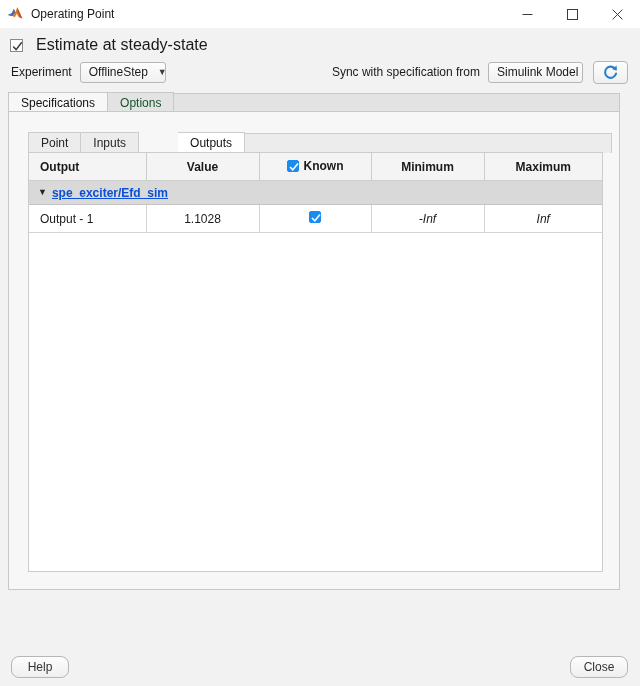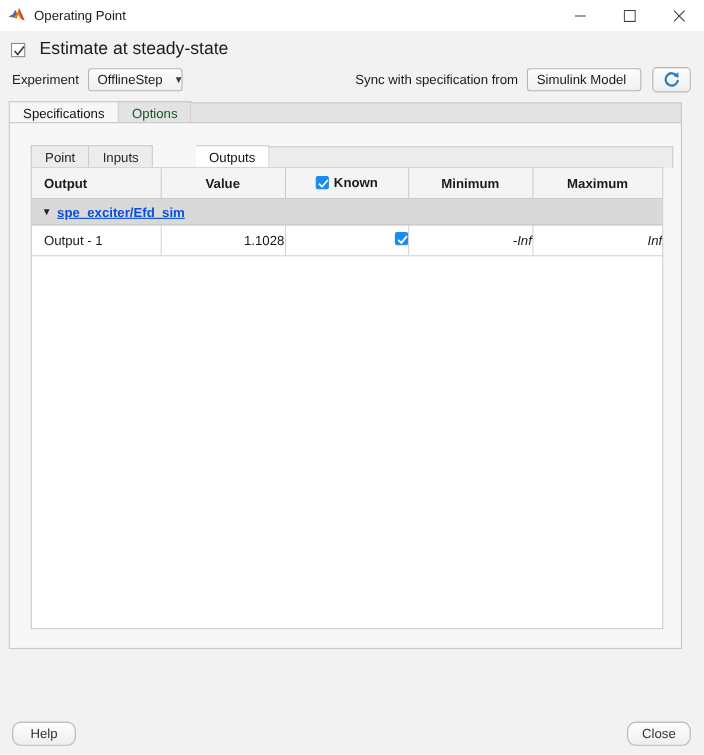--- a/index.html
+++ b/index.html
@@ -124,21 +124,21 @@
     display: flex;
     align-items: center;
     height: 24px;
   }
   .sync-row .lbl {
     font-size: 12px;
     color: #1a1a1a;
     margin-right: 8px;
     white-space: nowrap;
   }
-  #sync-combo { width: 104px; gap: 20px; }
+  #sync-combo { width: 95px; gap: 20px; }
   .refresh-btn {
     margin-left: 10px;
     width: 35px; height: 23px;
     box-sizing: border-box;
     border: 1px solid #b6b6b6;
     border-radius: 4px;
     background: linear-gradient(#fdfdfd, #efefef);
     display: flex;
     align-items: center;
     justify-content: center;
@@ -310,21 +310,21 @@
     cursor: pointer;
     white-space: nowrap;
   }
 
   tr.data-row td {
     height: 27px;
     background: #ffffff;
     border-right: 1px solid #d4d4d4;
     border-bottom: 1px solid #d4d4d4;
     padding: 0;
-    text-align: right;
+    text-align: center;
     font-size: 12px;
     color: #1a1a1a;
     white-space: nowrap;
   }
   tr.data-row td:last-child { border-right: none; }
   tr.data-row td.left-al {
     text-align: left;
     padding-left: 11px;
   }
   td.inf-cell {

